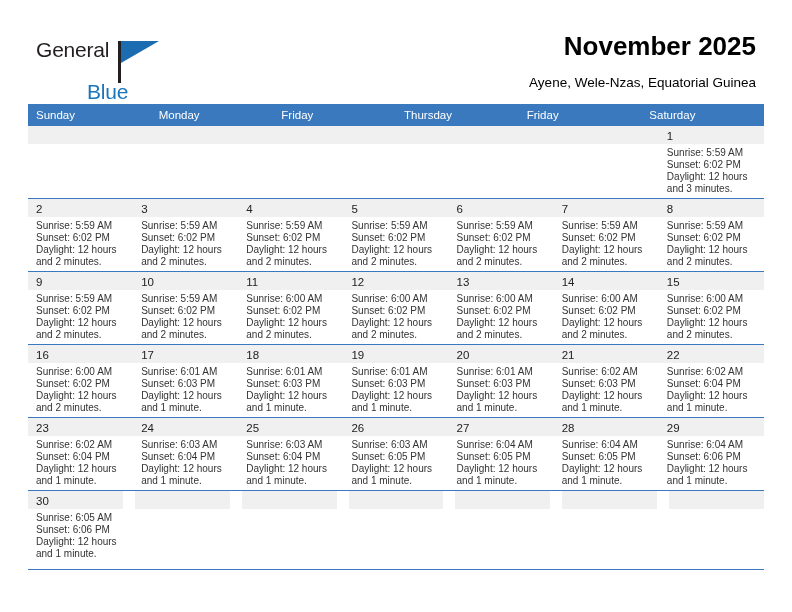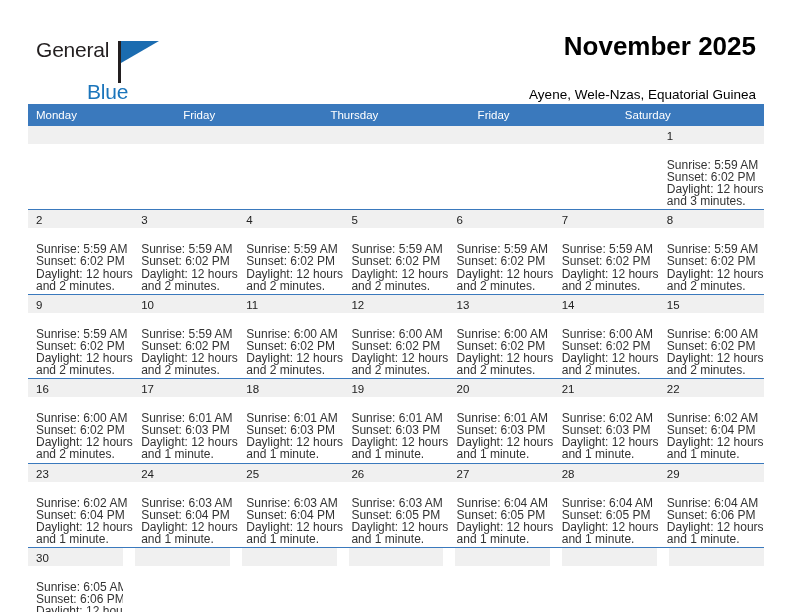--- a/index.html
+++ b/index.html
@@ -80,21 +80,21 @@
     text-align: right;
   }
   .cal-title {
     font-size: 26px;
     color: #000000;
     line-height: 32px;
     white-space: nowrap;
     font-weight: bold;
   }
   .cal-subtitle {
-    margin-top: 24px;
+    margin-top: 12px;
     font-size: 13.5px;
     color: #000000;
     line-height: 17px;
     white-space: nowrap;
   }
 
   
   .calendar {
     position: absolute;
     left: 28px;
@@ -138,24 +138,23 @@
     padding-left: 8px;
     box-sizing: border-box;
   }
   .day-num {
     font-size: 11.5px;
     line-height: 18px;
     color: #222222;
   }
   .day-info {
     padding: 3px 6px 2px 8px;
-    font-size: 12px;
+    font-size: 10px;
     line-height: 12.1px;
     color: #333333;
-    margin-top: 12px;
   }
   .day-info div {
     white-space: nowrap;
   }
   .day-cell.empty .day-num-band {
     background: #f0f0f0;
   }
 </style>
 </head>
 <body>
@@ -173,20 +172,21 @@
 
     <div class="title-block">
       <div class="cal-title">November 2025</div>
       <div class="cal-subtitle">Ayene, Wele-Nzas, Equatorial Guinea</div>
     </div>
 
   </div>
 
   <div class="calendar">
     <div class="dow-row">
+        <div class="dow-cell">Sunday</div>
         <div class="dow-cell">Monday</div>
         <div class="dow-cell">Friday</div>
         <div class="dow-cell">Thursday</div>
         <div class="dow-cell">Friday</div>
         <div class="dow-cell">Saturday</div>
       </div>
     <div id="weeks-container">
         <div class="week-row">
           <div class="day-cell empty">
             <div class="day-num-band"><span class="day-num"></span></div>

